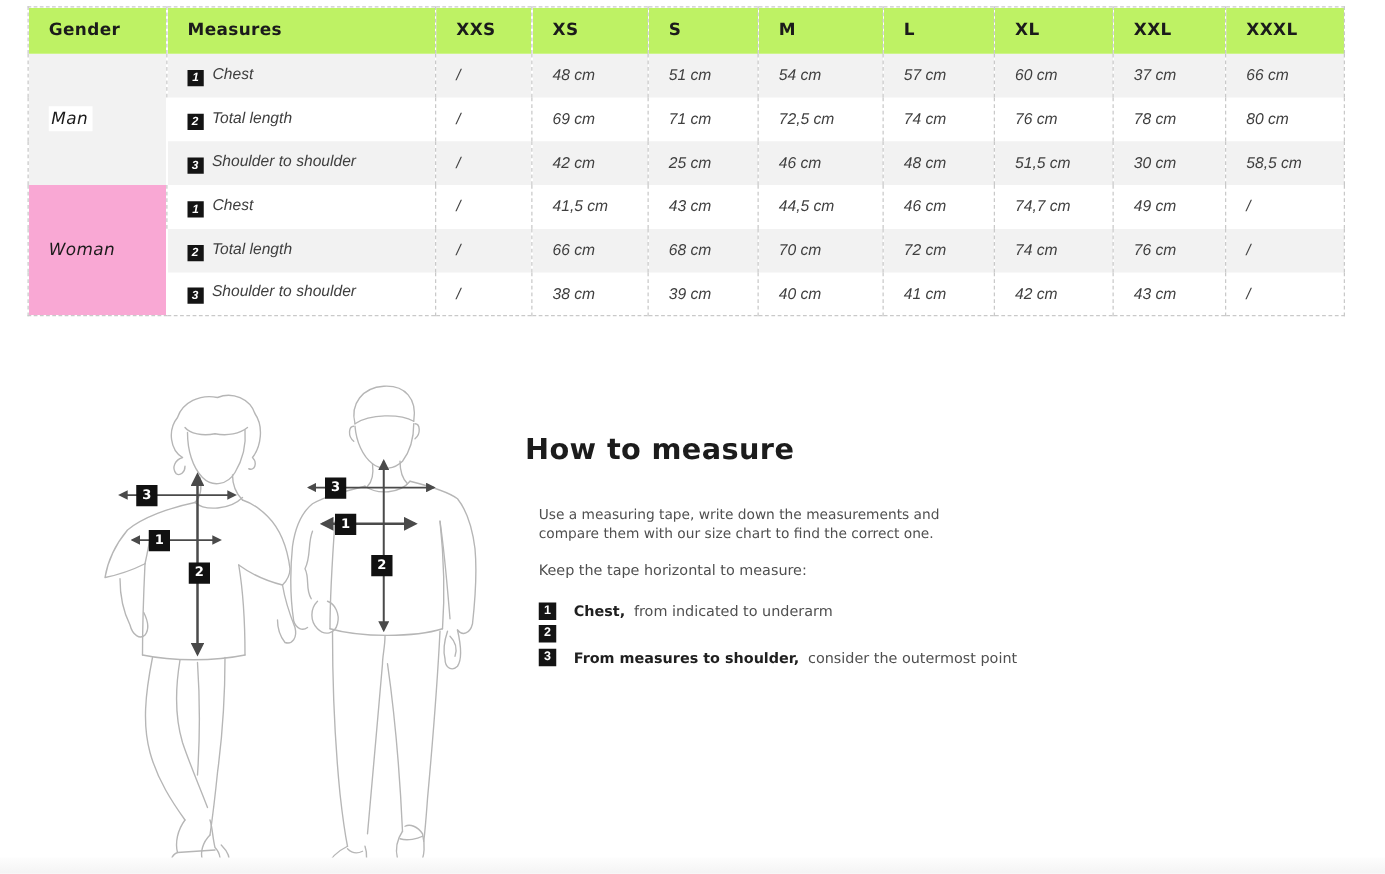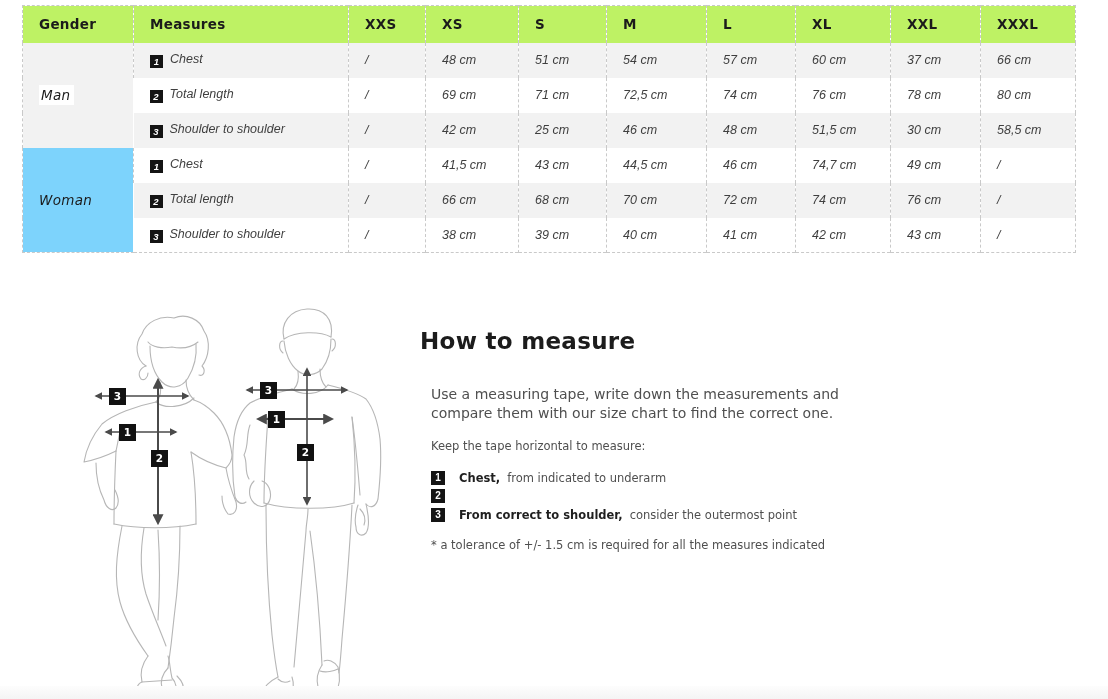--- a/index.html
+++ b/index.html
@@ -24,42 +24,42 @@
   .size-table th{
     font-size:13.5px;font-weight:700;color:#1b1b1b;letter-spacing:.3px;
     background:#bef264;
   }
   .th-gender,.gender-cell{padding-left:24px;}
   .size-table td{
     font-family:"Liberation Sans",sans-serif;
     font-size:12.5px;color:#3f3f3f;font-style:italic;
   }
   tr.r-gray td{background:#f2f2f2;}
-  tr td.gender-cell{background:#7dd3fc;}
+  tr td.gender-cell{background:#f9a8d4;}
   td.gender-cell{
     font-family:"DejaVu Sans",sans-serif;
     font-size:13.5px;color:#1b1b1b;letter-spacing:.3px;
   }
   td.gender-cell.g-gray{background:#f2f2f2 !important;}
   .gender-highlight{background:#ffffff;padding:2px 4px 2px 2px;}
   .measure-cell{padding-left:15px;}
   .badge-sm{
     display:inline-block;width:13px;height:13px;line-height:13px;
     background:#141414;color:#ffffff;font-weight:bold;font-size:9.5px;
     text-align:center;margin-right:7px;vertical-align:-2px;
     font-family:"Liberation Sans",sans-serif;
   }
   
-  .howto{position:absolute;left:420px;top:328px;width:420px;}
+  .howto{position:absolute;left:420px;top:347px;width:420px;}
   .howto h2{
     margin:0;font-size:23px;font-weight:700;color:#1c1c1c;letter-spacing:.3px;
   }
   .howto-body{padding-left:11px;color:#4f4f4f;}
   .intro{
-    margin:31px 0 0 0;font-size:14px;line-height:1.38;white-space:pre-line;
+    margin:31px 0 0 0;font-size:11px;line-height:1.38;white-space:pre-line;
   }
   .keep{margin:15px 0 16px 0;font-size:11.5px;}
   .steps{list-style:none;margin:8px 0 0 0;padding:0;}
   .steps li{
     display:flex;align-items:center;height:18.5px;font-size:11.5px;
   }
   .badge-md{
     flex:0 0 auto;width:14px;height:14px;line-height:14px;
     background:#141414;color:#ffffff;font-weight:bold;font-size:10px;
     text-align:center;margin-right:14px;
@@ -300,20 +300,19 @@
     <ul class="steps">
       <li>
         <span class="badge-md">1</span>
         <span><b>Chest, </b><span>from indicated to underarm</span></span>
       </li>
       <li>
         <span class="badge-md">2</span>
       </li>
       <li>
         <span class="badge-md">3</span>
-        <span><b>From correct to shoulder, </b><span>consider the outermost point</span></span>
+        <span><b>From measures to shoulder, </b><span>consider the outermost point</span></span>
       </li>
     </ul>
-    <p class="footnote">* a tolerance of +/- 1.5 cm is required for all the measures indicated</p>
   </div>
 </section>
 
 <div class="footer-band"></div>
 
 </body></html>

